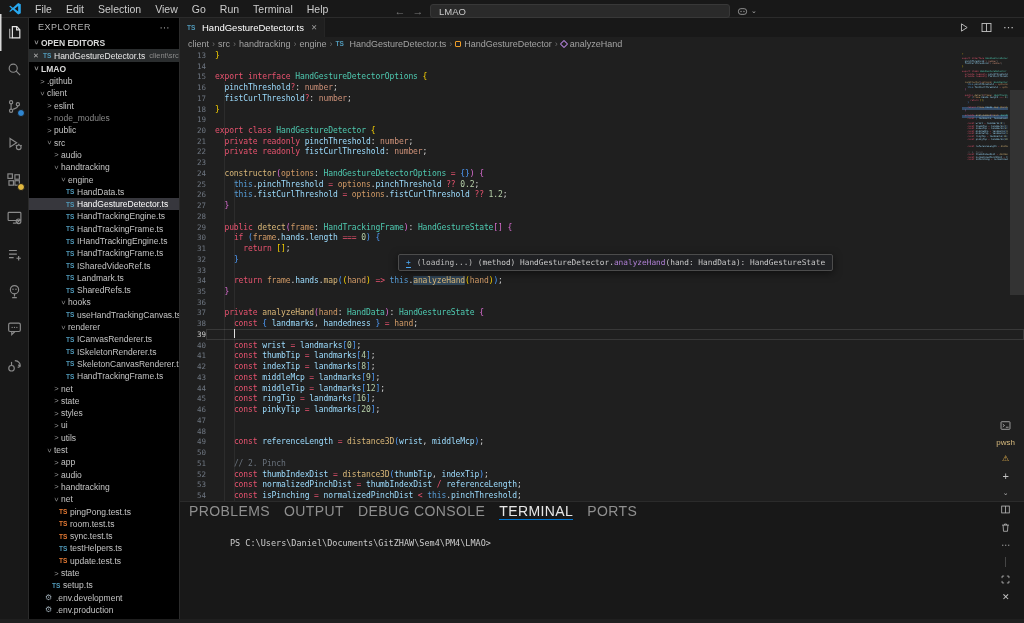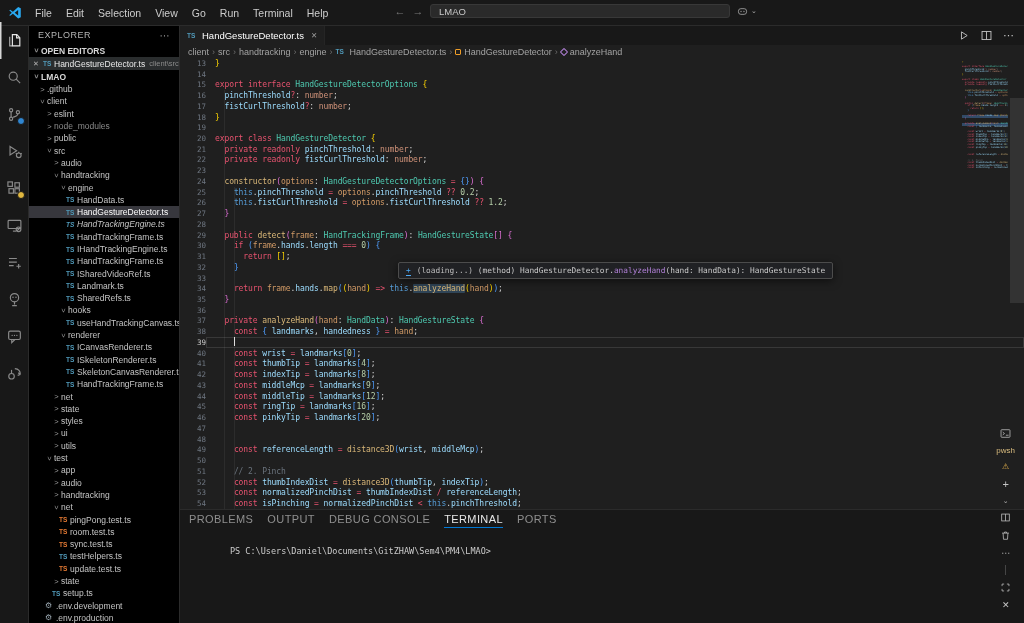--- a/index.html
+++ b/index.html
@@ -1,20 +1,20 @@
 <!DOCTYPE html>
 <html style="--c-accent: #0078d4; --c-logo: #29a9f1; --c-badge_blue: #2f86d1; --c-badge_yellow: #e0b73f; --c-warning: #e9b44c; --c-shell: #d7ba7d; --c-ts: #519aba; --c-tst: #e37933; --c-gear: #9aa7b0; --c-cls: #ee9d28; --c-method: #b180d7; --c-link: #4dabf7; --c-kw: #e8536f; --c-ty: #4ec9b0; --c-va: #9cdcfe; --c-pa: #d19a66; --c-fn: #d9b778; --c-nu: #b5cea8; --c-cm: #6a737d; --c-pr: #ce9178; --c-th: #569cd6; --c-pl: #d4d4d4; --c-b1: #ffd700; --c-b2: #df70d6; --c-b3: #509fff;"><head>
 <meta charset="utf-8">
 <style>
   * { box-sizing: border-box; margin:0; padding:0; }
   html,body { width:1024px; height:623px; overflow:hidden; background:#1f1f1f;
     font-family:"Liberation Sans", sans-serif; -webkit-font-smoothing:antialiased; }
 
   
-  .titlebar { height:26px; background:#181818; border-bottom:1px solid #2b2b2b;
+  .titlebar { height:18px; background:#181818; border-bottom:1px solid #2b2b2b;
     display:flex; align-items:center; position:relative; color:#cccccc; }
   .logo { width:14px; height:14px; margin:0 6px 0 8px; flex:none; }
   .menus { display:flex; height:100%; }
   .menu-item { font-size:10.5px; padding:0 7px; display:flex; align-items:center; color:#cccccc; }
   .tb-center { position:absolute; left:394px; top:0; height:22px; display:flex; align-items:center; gap:6px; }
   .nav-arrow { color:#7a7a7a; font-size:11px; width:12px; text-align:center; }
   .searchbox { width:300px; height:14px; background:#2a2a2a; border:1px solid #383838; border-radius:3px;
     font-size:9.5px; color:#c9c9c9; display:flex; align-items:center; padding:0 8px; }
   .copilot-group { display:flex; align-items:center; gap:2px; color:#9a9a9a; }
 
@@ -108,21 +108,21 @@
   .mml { white-space:pre; height:2.6px; }
   .mml.hl { background:rgba(80,140,210,0.45); }
   .vscroll { position:absolute; top:40px; right:0; width:14px; height:205px;
     background:rgba(121,121,121,0.22); z-index:2; }
 
   
   .panel { height:118px; border-top:1px solid #2b2b2b; background:#181818; display:flex;
     flex-direction:column; flex:none; }
   .panel-header { height:18px; display:flex; align-items:center; padding:0 9px; }
   .ptabs { display:flex; height:100%; }
-  .ptab { font-size:11px; color:#8f8f8f; margin-right:14px; letter-spacing:.4px; height:100%;
+  .ptab { font-size:14px; color:#8f8f8f; margin-right:14px; letter-spacing:.4px; height:100%;
     display:flex; align-items:center; border-bottom:1px solid transparent; }
   .ptab.active { color:#e7e7e7; border-bottom-color:var(--c-accent); }
   .pcontrols { margin-left:auto; display:flex; align-items:center; gap:7px; color:#c5c5c5;
     font-size:9px;flex-direction:column; }
   .pcontrols svg { width:11px; height:11px; }
   .pwsh { color:var(--c-shell); font-size:8px; }
   .warn { color:var(--c-warning); font-size:8px; }
   .pc-plus { font-size:11px; }
   .pc-chev { font-size:7px; color:#b0b0b0; }
   .sep { width:1px; height:10px; background:#454545; }
@@ -298,21 +298,21 @@
           <span>engine</span>
         </div>
         <div class="tree-row" style="padding-left: 37px;">
           <span class="fticon ts">TS</span>
           <span>HandData.ts</span>
         </div>
         <div class="tree-row selected" style="padding-left: 37px;">
           <span class="fticon ts">TS</span>
           <span>HandGestureDetector.ts</span>
         </div>
-        <div class="tree-row" style="padding-left: 37px; font-style: italic;">
+        <div class="tree-row" style="padding-left: 37px;">
           <span class="fticon ts">TS</span>
           <span>HandTrackingEngine.ts</span>
         </div>
         <div class="tree-row" style="padding-left: 37px;">
           <span class="fticon ts">TS</span>
           <span>HandTrackingFrame.ts</span>
         </div>
         <div class="tree-row" style="padding-left: 37px;">
           <span class="fticon ts">TS</span>
           <span>IHandTrackingEngine.ts</span>

